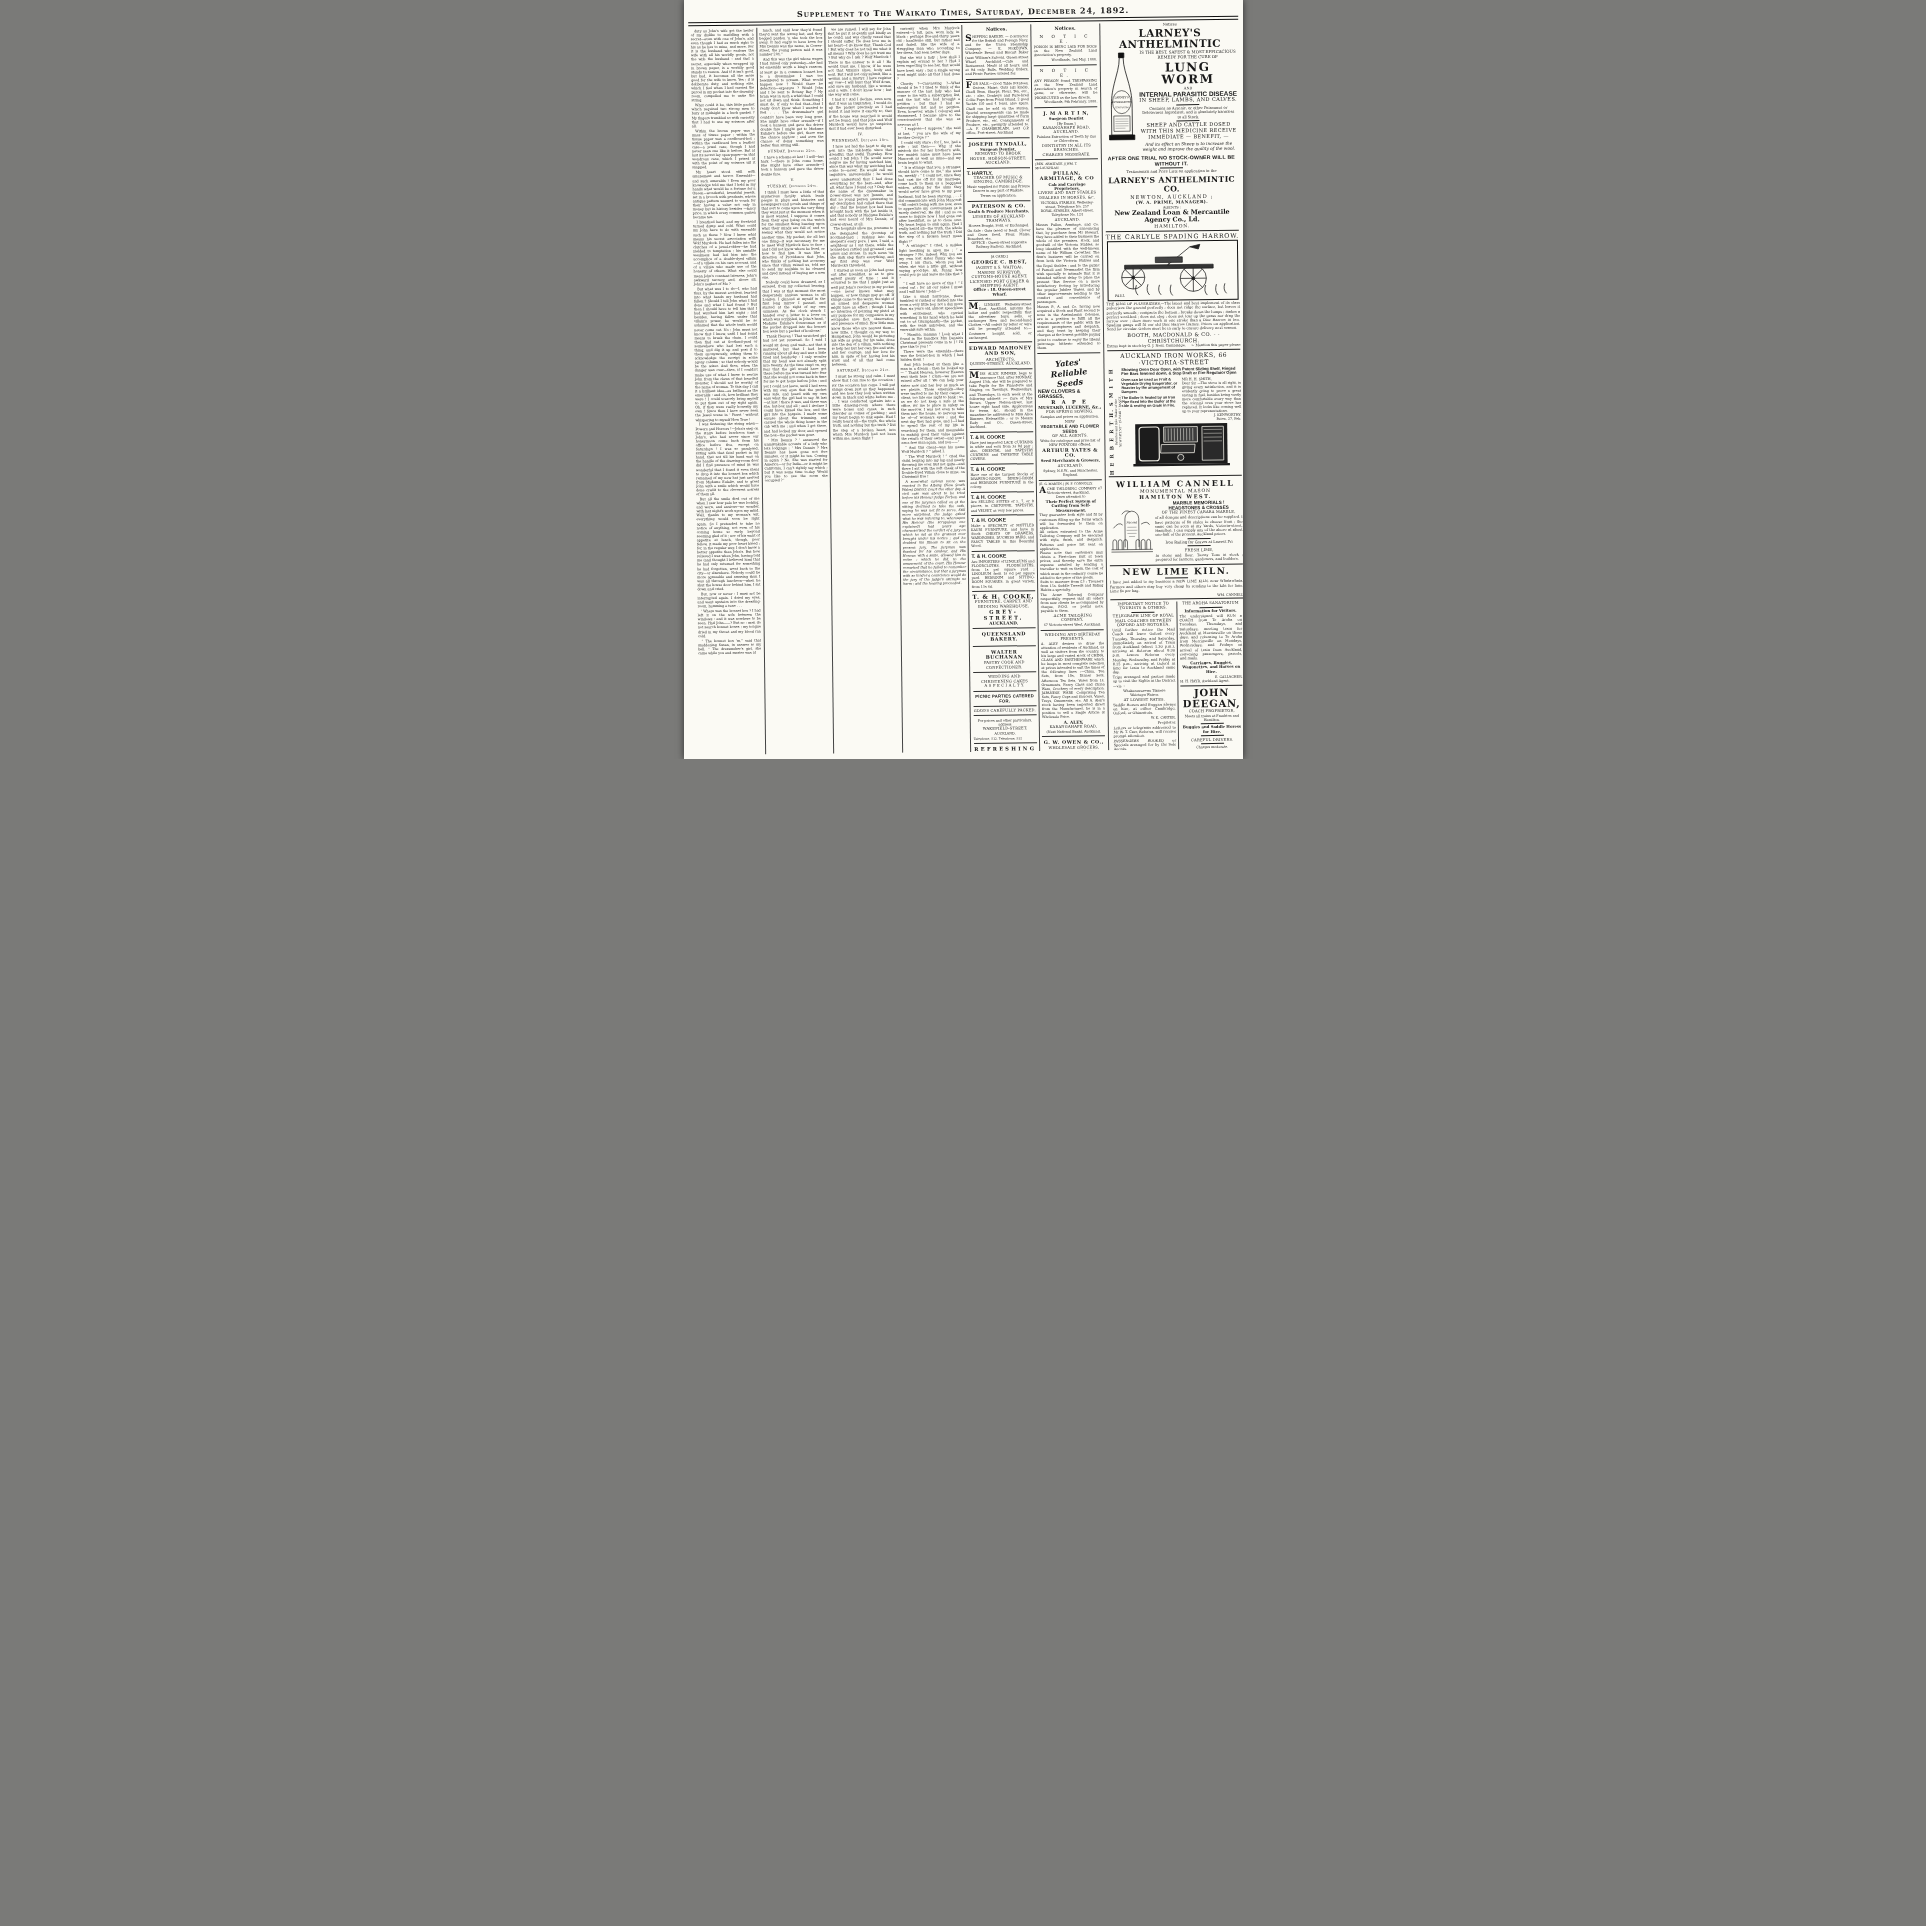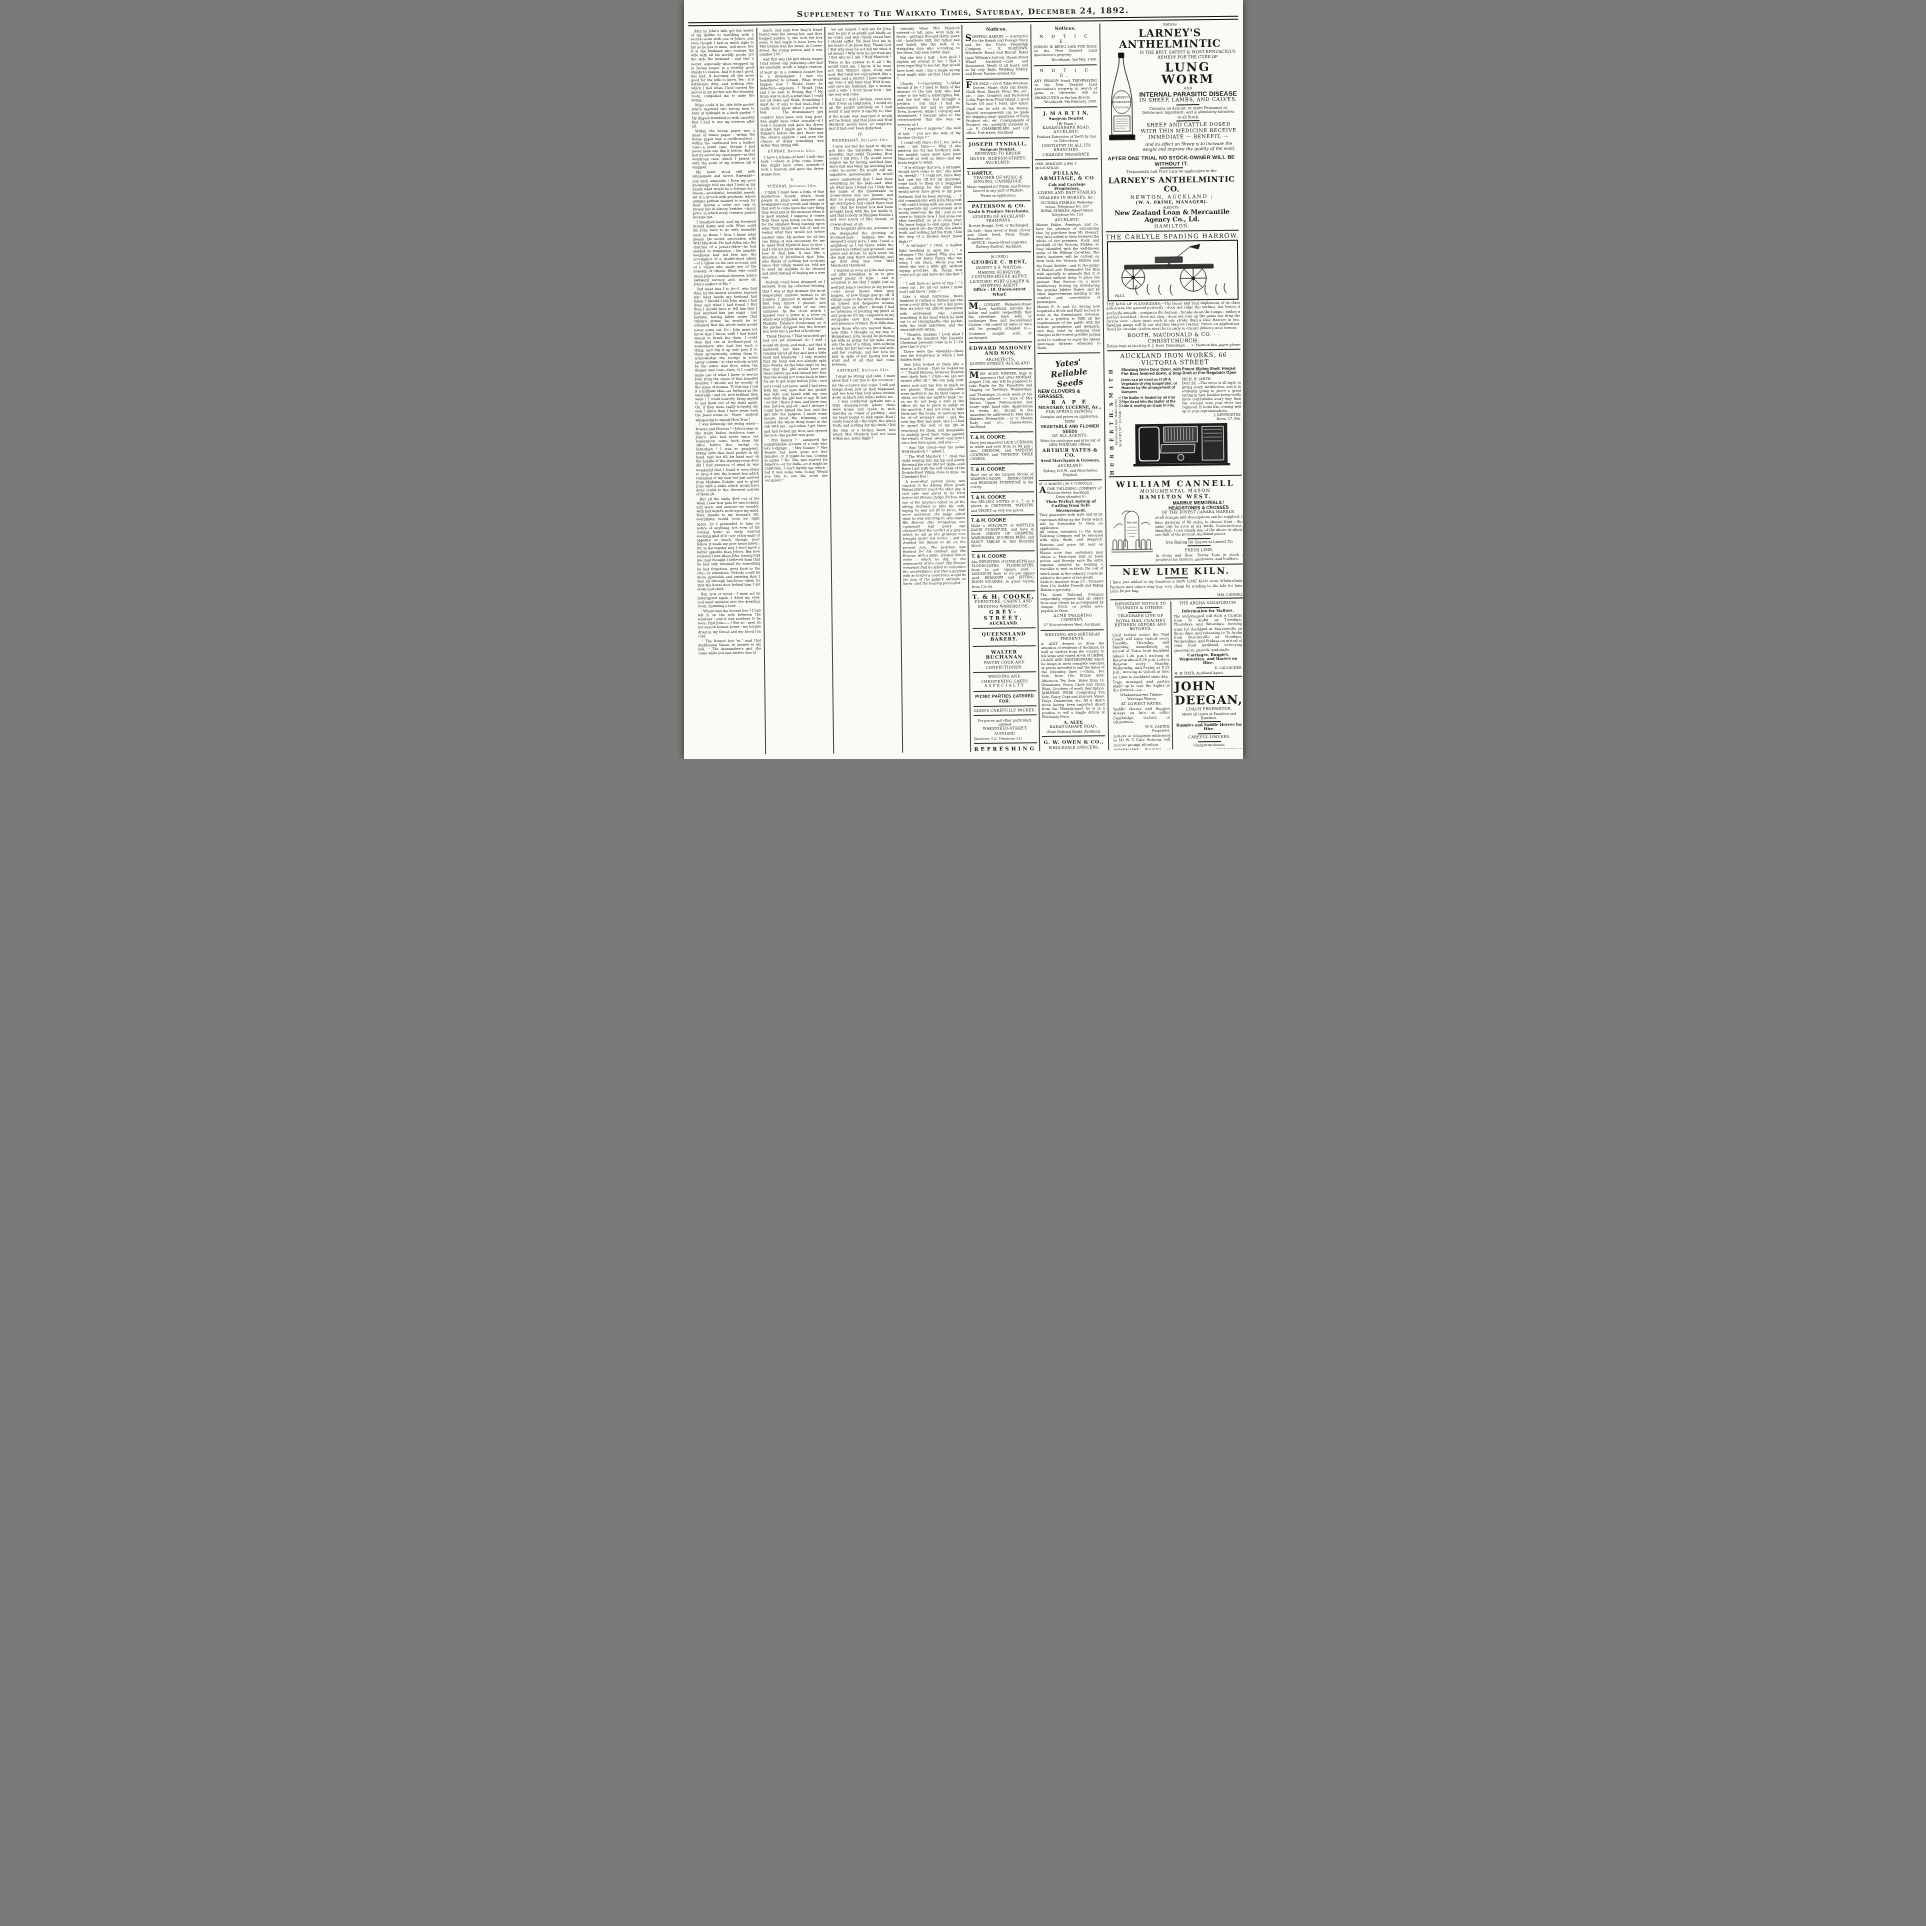--- a/index.html
+++ b/index.html
@@ -86,21 +86,21 @@
   .r-mason{font-family:"DejaVu Serif",serif;text-align:center;font-size:4.6px;letter-spacing:0.8px;}
   .r-hamwest{font-family:"DejaVu Serif",serif;font-weight:bold;text-align:center;font-size:5px;letter-spacing:1.5px;margin:0.8px 0;}
   .cannell-flex{display:flex;margin-top:0.8px;}
   .cannell-left{flex:0 0 46px;text-align:center;}
   .cannell-right{flex:1 1 auto;}
   .r-marble{font-family:"Liberation Sans",sans-serif;font-weight:bold;text-align:center;font-size:4.6px;}
   .r-limekiln{font-family:"DejaVu Serif",serif;font-weight:bold;text-align:center;font-size:8.9px;letter-spacing:1.5px;margin:1.2px 0;}
   .twocol{display:flex;margin-top:1.2px;}
   .twocol > .half{flex:1 1 50%;padding:0 1.9px;}
   .twocol > .half + .half{border-left:0.4px solid #444;}
-  .r-deegan{font-family:"DejaVu Serif",serif;font-weight:bold;text-align:left;font-size:12px;letter-spacing:0.8px;}
+  .r-deegan{font-family:"DejaVu Serif",serif;font-weight:bold;text-align:center;font-size:10px;letter-spacing:0.8px;}
   svg{display:block;margin:0 auto;}
 </style>
 </head>
 <body>
 
 <div class="page">
  <div class="tilt">
 
   <div class="masthead">Supplement to The Waikato Times, Saturday, December 24, 1892.</div>
   <div class="rule2"></div>

